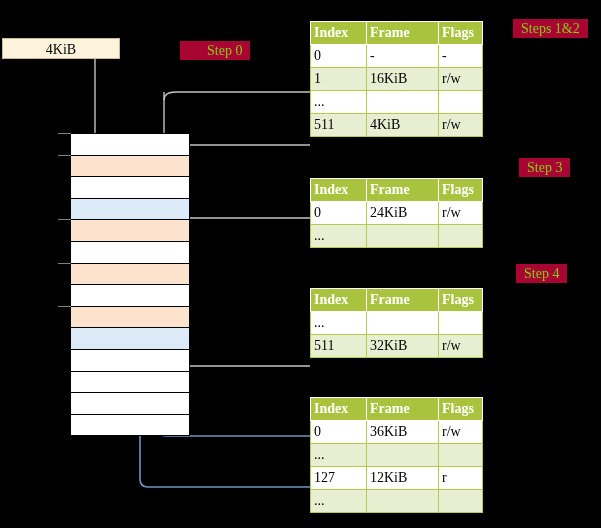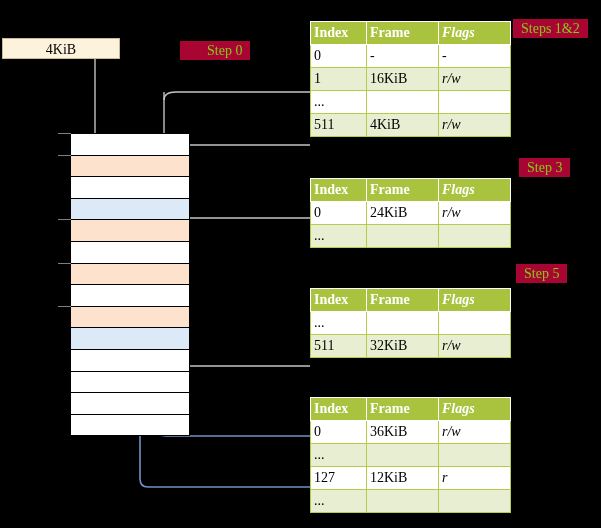--- a/index.html
+++ b/index.html
@@ -102,21 +102,21 @@
   .ptable th {
     background: #aac33f;
     color: #ffffff;
     font-weight: bold;
     border-color: #ffffff;
   }
   .ptable tr.alt td { background: #e8eed2; }
   .ptable td.hl { background: #f7f3a0; }
   .col-index { width: 56px; }
   .col-frame { width: 72px; margin-top: 46px; }
-  .col-flags { width: 72px; font-style: italic; }
+  .col-flags { width: 44px; }
 
   .t1 { left: 310px; top: 21px; }
   .t2 { left: 310px; top: 178px; }
   .t3 { left: 310px; top: 288px; }
   .t4 { left: 310px; top: 397px; }
 
   
   #wires {
     position: absolute;
     left: 0; top: 0;
@@ -160,21 +160,21 @@
     <path d="M310,487 L148,487 Q140,487 140,479 L140,215" stroke="#6f93c4" stroke-width="1.6" fill="none" marker-end="url(#ablue)"></path>
   </svg>
 
   <div class="src-box">
     <span>4KiB</span>
   </div>
 
   <div class="step-badge step-0">Step 0</div>
   <div class="step-badge step-12">Steps 1&amp;2</div>
   <div class="step-badge step-3">Step 3</div>
-  <div class="step-badge step-4">Step 5</div>
+  <div class="step-badge step-4">Step 4</div>
 
   <div class="memcol" id="memcol">
       <div class="memrow"></div>
       <div class="memrow orange"></div>
       <div class="memrow"></div>
       <div class="memrow blue"></div>
       <div class="memrow orange"></div>
       <div class="memrow"></div>
       <div class="memrow orange"></div>
       <div class="memrow"></div>

